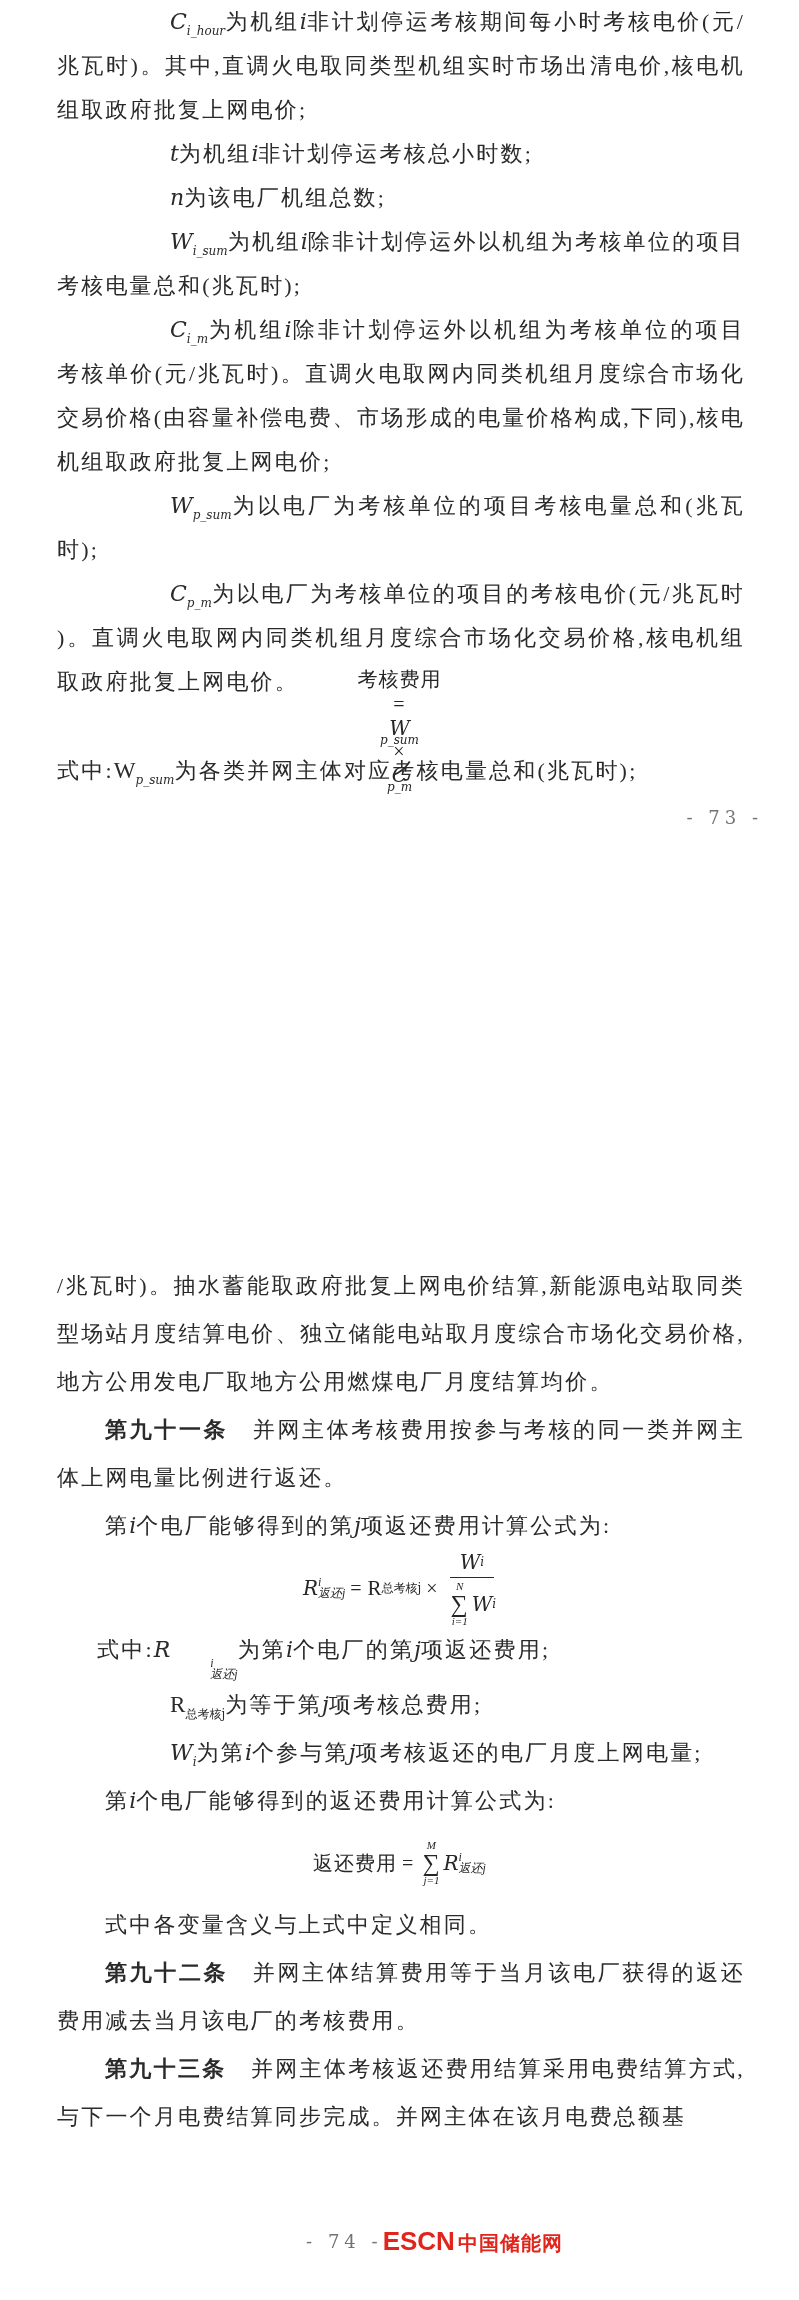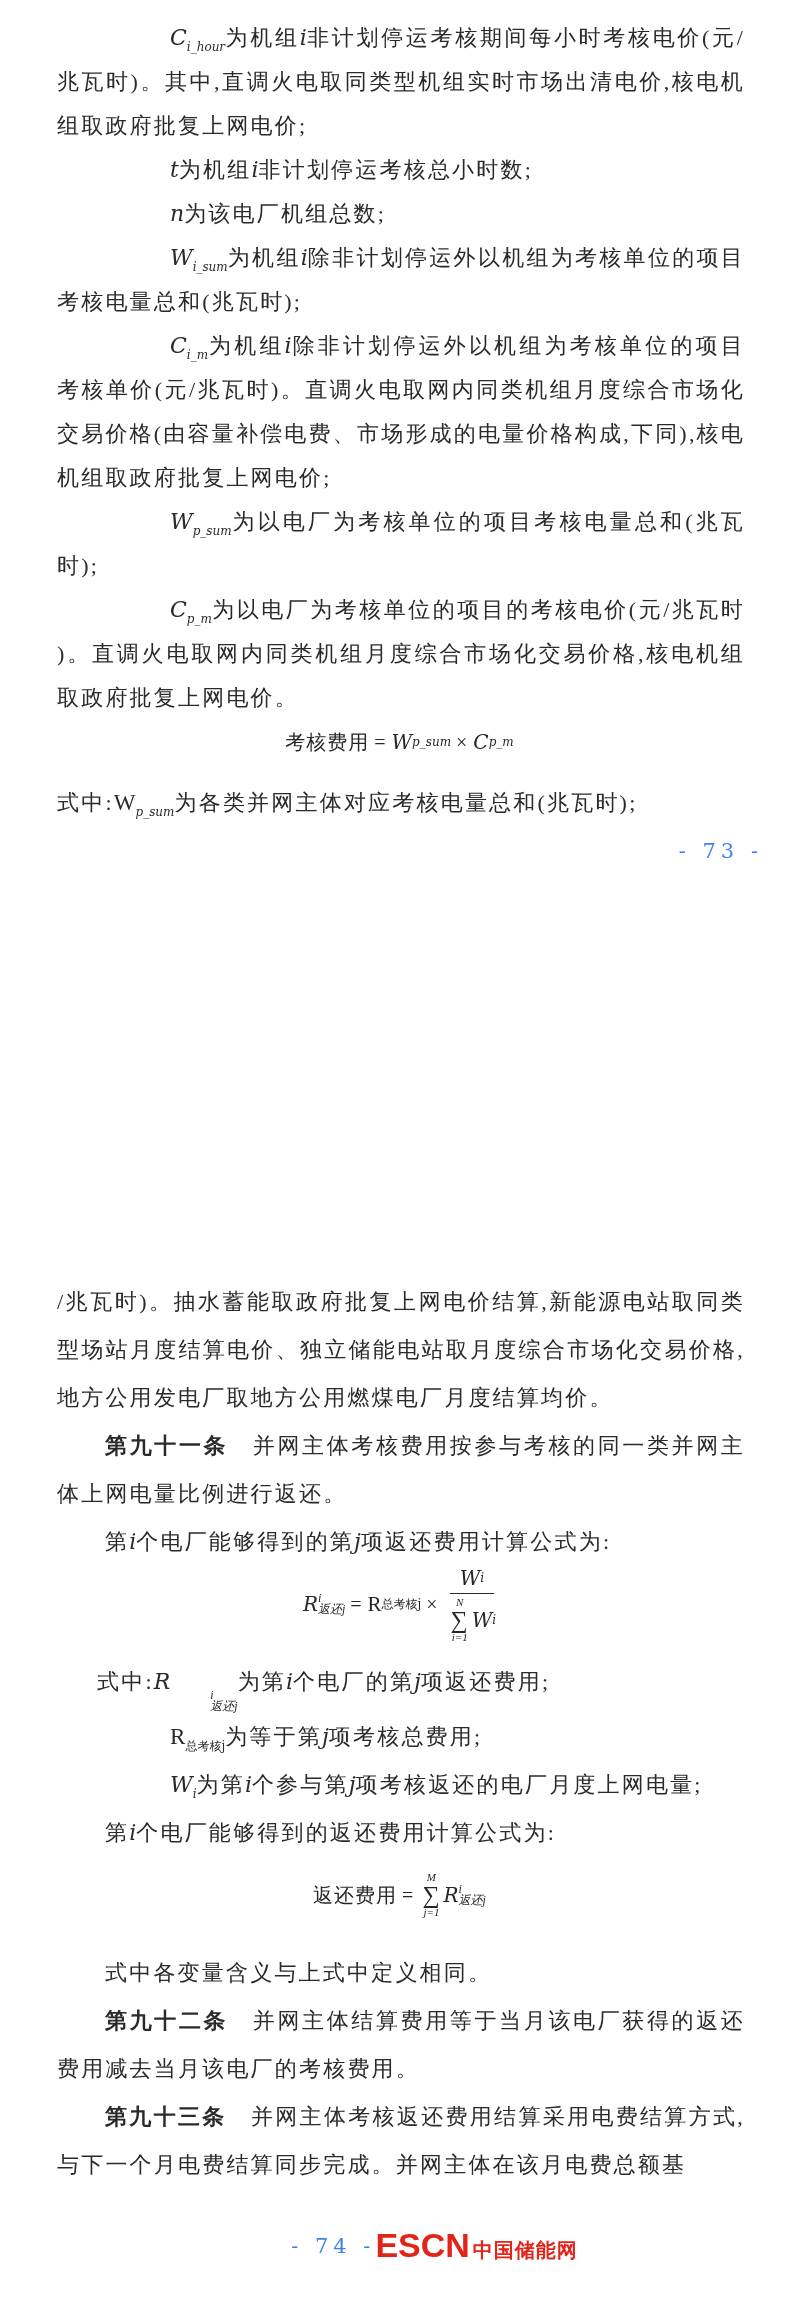--- a/index.html
+++ b/index.html
@@ -1,56 +1,56 @@
 <!DOCTYPE html>
 <html><head>
 <meta charset="utf-8">
 <style>
   html,body{margin:0;padding:0;}
   body{width:799px;background:#ffffff;font-family:"Liberation Serif","DejaVu Serif",serif;}
   .canvas{position:relative;width:799px;height:2300px;background:#ffffff;color:#2a2a2a;overflow:hidden;}
 
   
-  .col{padding:16px 54px 0 57px;text-align:justify;letter-spacing:2.2px;word-break:break-all;line-break:anywhere;font-size:22px;}
+  .col{padding:0 54px 0 57px;text-align:justify;letter-spacing:2.2px;word-break:break-all;line-break:anywhere;font-size:22px;}
   .page1 .col{line-height:44px;}
   .page2 .col{line-height:48px;}
   p.para{margin:0;}
   .def{text-indent:113px;}
   .indent2{text-indent:48px;}
   .flush{text-indent:0;}
   .shizhong{text-indent:40px;}
 
   .var{font-family:"DejaVu Serif","Liberation Serif",serif;font-style:italic;letter-spacing:0;}
   .rvar{font-family:"Liberation Serif",serif;font-style:normal;letter-spacing:0;font-size:105%;}
   .bhead{font-weight:700;font-family:"Liberation Sans","DejaVu Sans",sans-serif;letter-spacing:2.2px;}
   sub{font-size:12px;letter-spacing:0;line-height:0;vertical-align:-6px;font-family:"DejaVu Serif",serif;}
   sub.subi{font-style:italic;}
   .stack{display:inline-flex;flex-direction:column;align-items:flex-start;vertical-align:-10px;font-size:12px;line-height:11px;letter-spacing:0;font-style:italic;}
   .stack .st{display:block;}
 
   
   .formula{display:flex;align-items:center;justify-content:center;font-size:20px;letter-spacing:1px;color:#262626;}
-  .f1{height:44px;}
+  .f1{height:44px;flex-direction:column;}
   .f2{height:76px;}
   .f3{height:76px;}
   .formula .op{padding:0 5px;font-style:normal;}
   .sig{display:inline-flex;flex-direction:column;align-items:center;line-height:1;margin:0 3px;vertical-align:middle;}
   .sig .lim{font-size:11px;line-height:11px;font-style:italic;letter-spacing:0;}
   .sig .sop{font-size:24px;line-height:24px;font-style:normal;}
   .frac{display:inline-flex;flex-direction:column;align-items:center;vertical-align:middle;margin-left:4px;}
   .frac .num{padding:0 10px 3px 10px;border-bottom:1.6px solid #2a2a2a;display:inline-flex;align-items:center;}
   .frac .den{padding-top:3px;display:inline-flex;align-items:center;}
 
   
-  .pagenum{font-size:21px;letter-spacing:5px;color:#3b82f6;font-family:"DejaVu Serif",serif;}
+  .pagenum{font-size:18px;letter-spacing:5px;color:#737373;font-family:"DejaVu Serif",serif;}
   .pn-right{display:block;text-align:right;padding-right:36px;margin-top:14px;}
   .page1{height:1262px;box-sizing:border-box;}
   .footer{position:absolute;top:2226px;left:0;right:0;display:flex;justify-content:center;align-items:center;padding:0 10px 0 80px;}
   .logo{display:inline-flex;align-items:baseline;white-space:nowrap;}
-  .logo-en{font-family:"Liberation Sans","DejaVu Sans",sans-serif;font-weight:900;font-size:34px;letter-spacing:0;}
+  .logo-en{font-family:"Liberation Sans","DejaVu Sans",sans-serif;font-weight:900;font-size:26px;letter-spacing:0;}
   .logo-cn{font-family:"Liberation Sans","DejaVu Sans",sans-serif;font-weight:900;font-size:20px;letter-spacing:1px;margin-left:3px;}
 </style>
 </head>
 <body>
 
 <div class="canvas" style="color: rgb(42, 42, 42); background: rgb(255, 255, 255);">
 
   <section class="page page1">
     <div class="col">
         <p class="para def"><i class="var">C</i><sub class="subi">i_hour</sub><span>为机组</span><i class="var">i</i><span>非计划停运考核期间每小时考核电价(元/兆瓦时)。其中,直调火电取同类型机组实时市场出清电价,核电机组取政府批复上网电价;</span></p>

